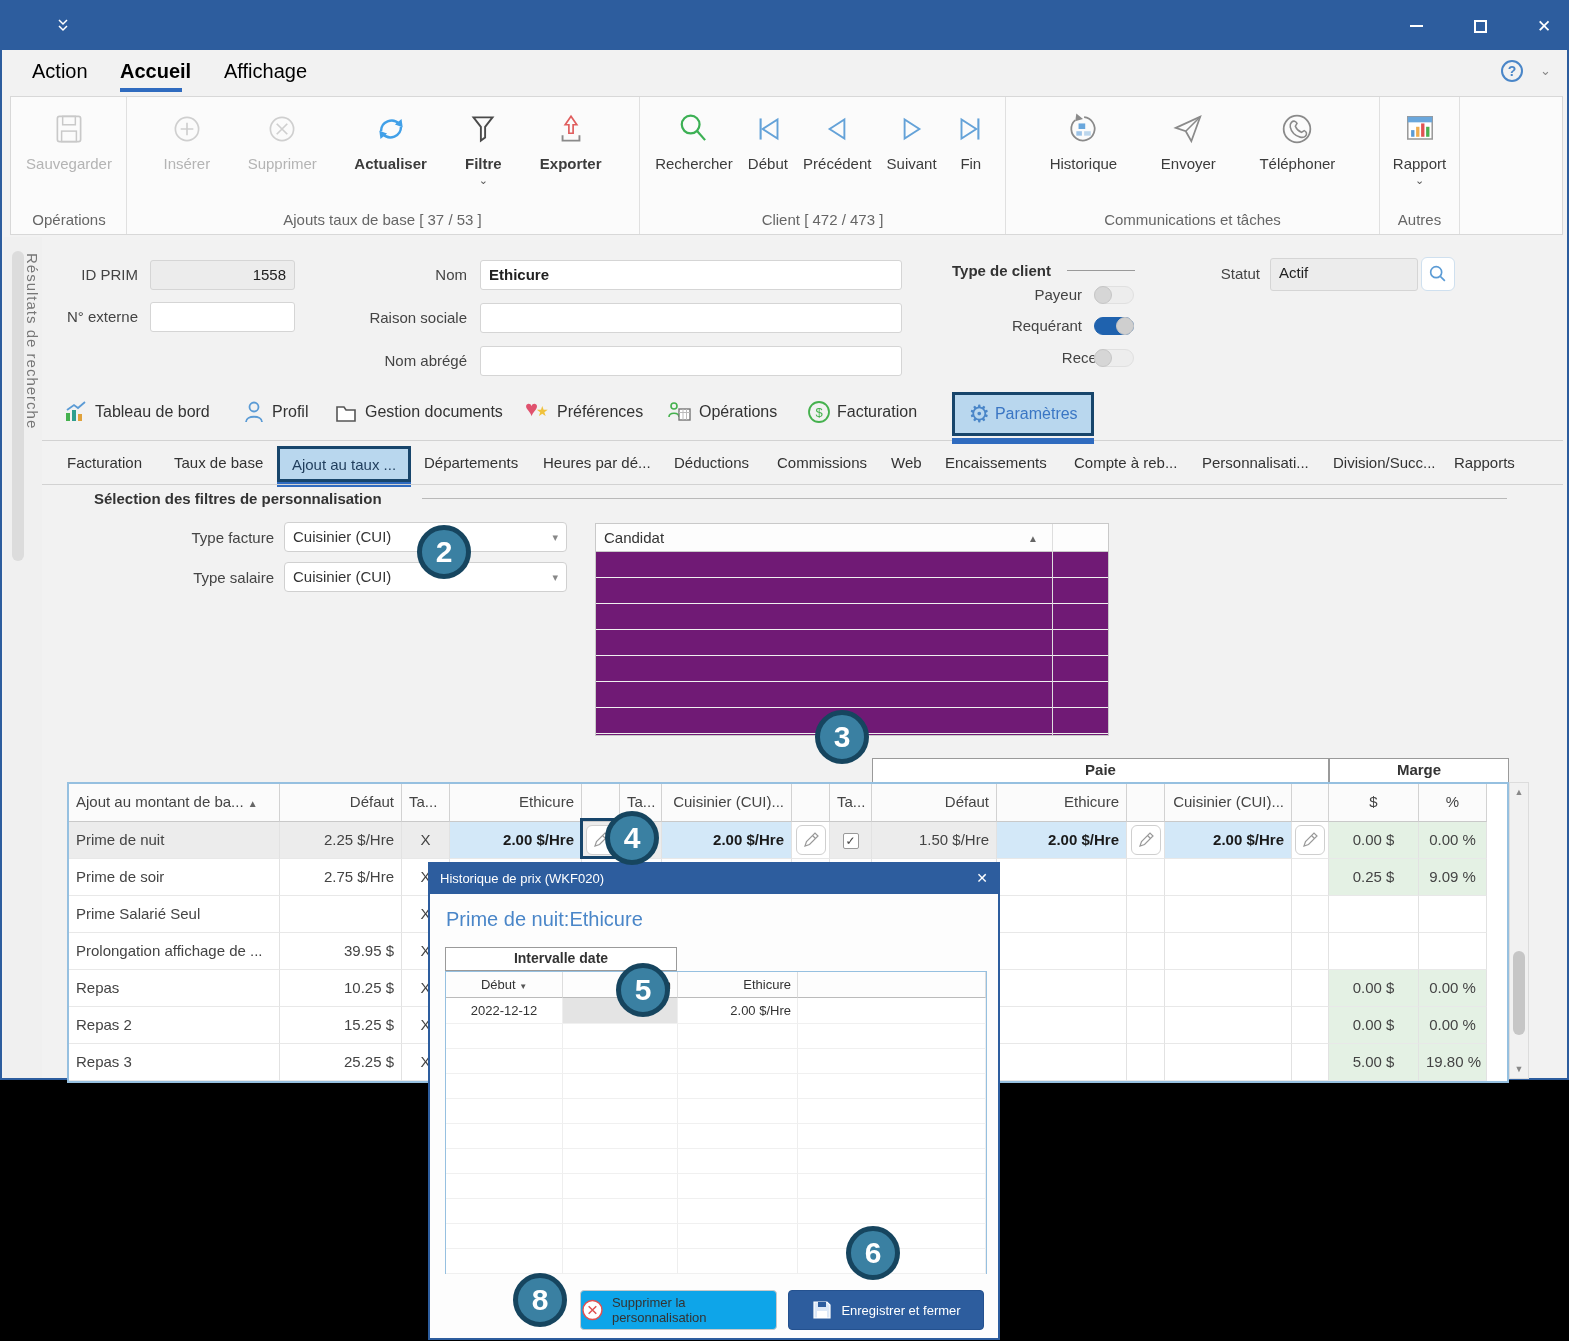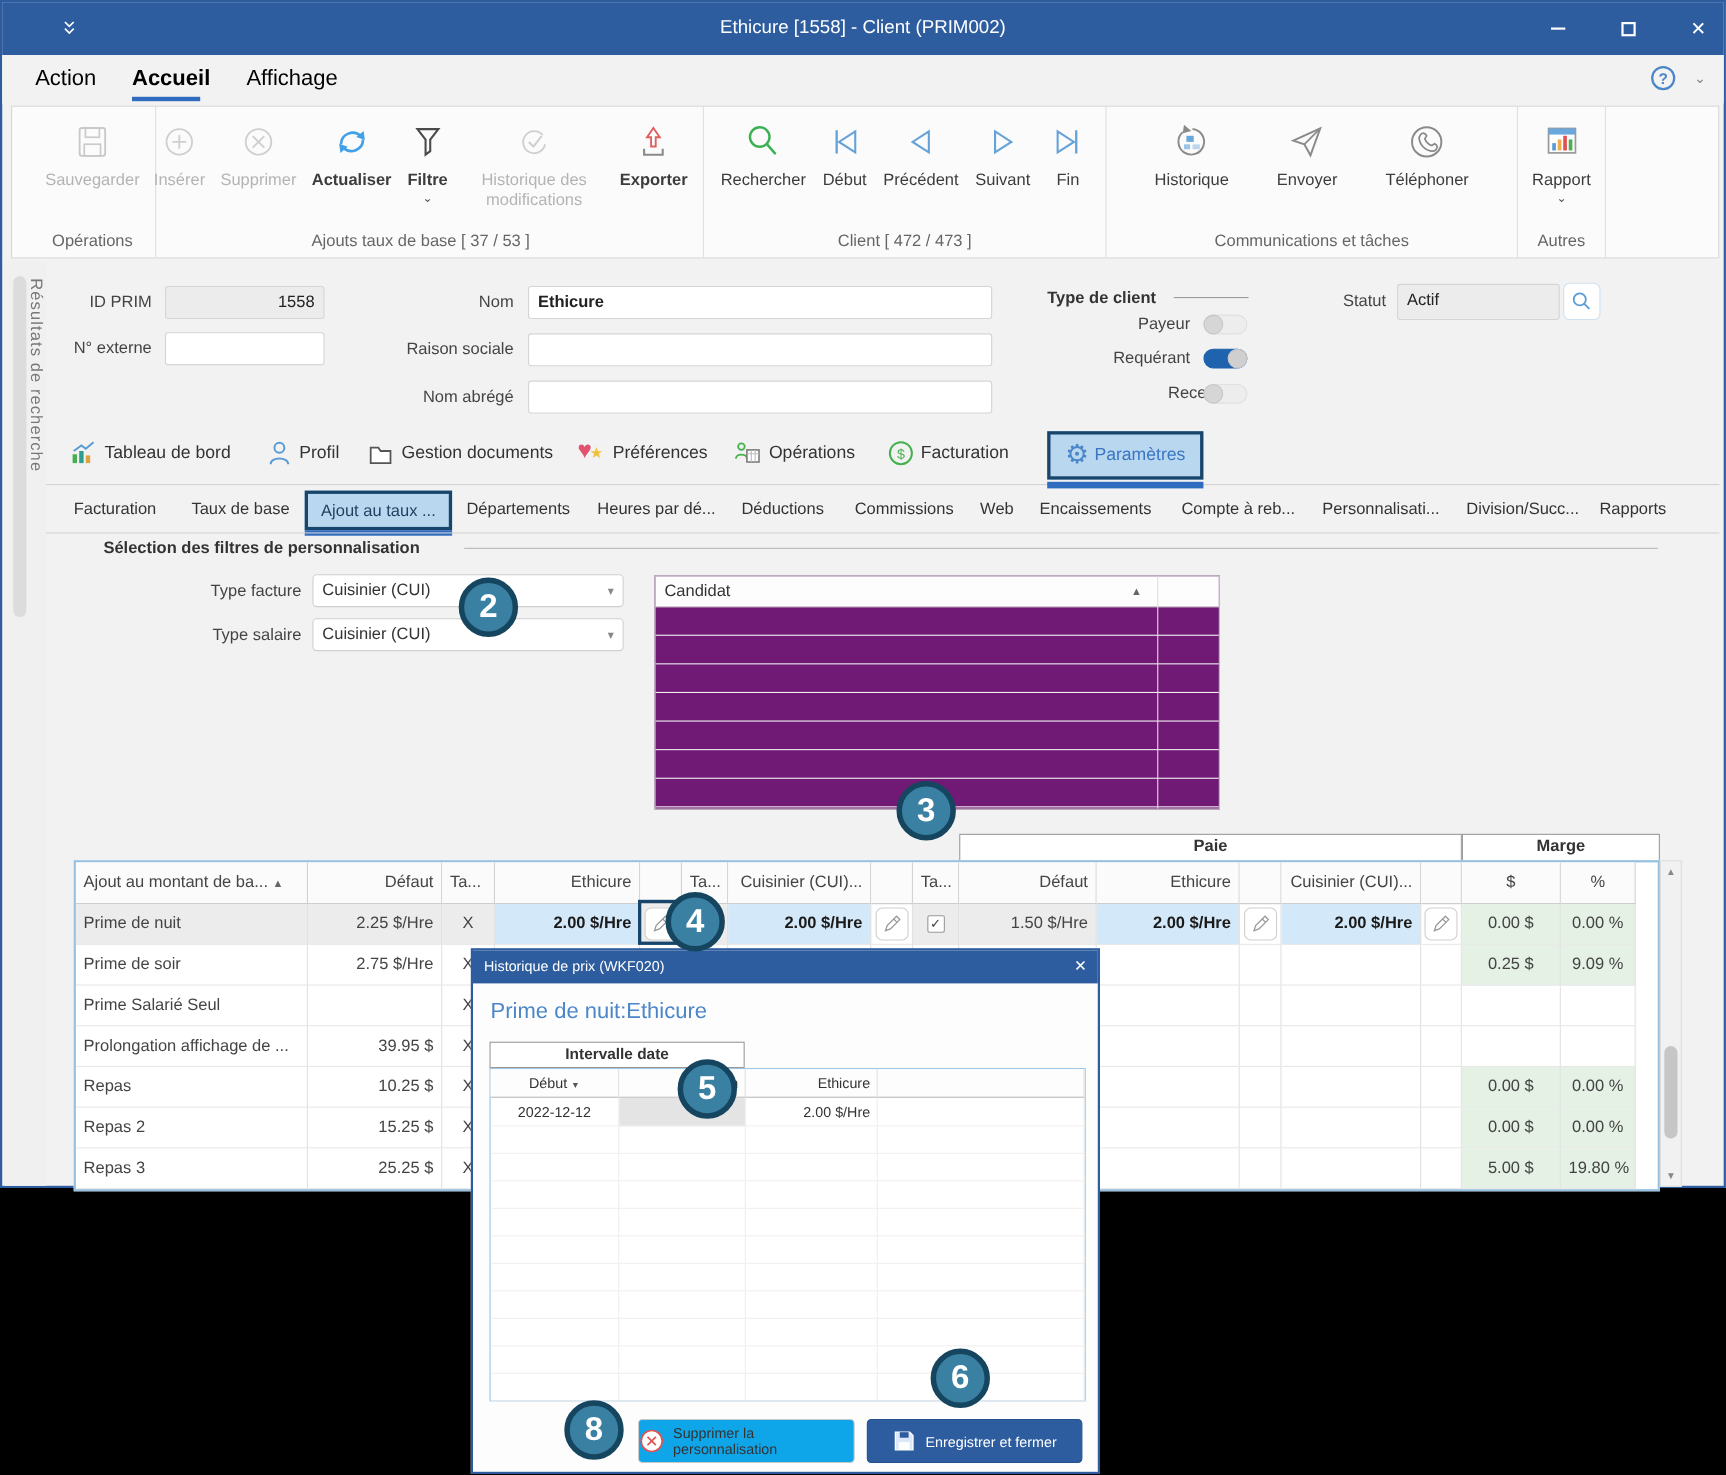--- a/index.html
+++ b/index.html
@@ -129,21 +129,20 @@
 <body>
 
 <div class="screen">
   <div class="window">
 
     <div class="titlebar">
       <svg class="qat" viewBox="0 0 18 20">
         <polyline points="5,4 9,8 13,4" fill="none" stroke="#fff" stroke-width="1.5"></polyline>
         <polyline points="5,10 9,14 13,10" fill="none" stroke="#fff" stroke-width="1.5"></polyline>
       </svg>
-      <span class="title">Ethicure [1558] - Client (PRIM002)</span>
       <div class="wctl">
         <span class="wbtn">
             <span class="minbar"></span>
           </span>
         <span class="wbtn">
             <span class="maxbox"></span>
           </span>
         <span class="wbtn">✕</span>
       </div>
     </div>
@@ -152,21 +151,21 @@
       <span class="mitem" style="left:30px;">Action</span>
       <span class="mitem sel" style="left:118px;">Accueil</span>
       <span class="mitem" style="left:222px;">Affichage</span>
       <div class="accent-under" style="left:118px;top:38px;width:62px;"></div>
       <span class="helpicon">?</span>
       <span class="helpchev">⌄</span>
     </div>
 
     <div class="ribbon">
 
-      <div class="rgroup" style="left:16px;width:115px;">
+      <div class="rgroup" style="left:1px;width:115px;">
         <div class="rbtns">
           <div class="rbtn dis">
             <span class="ric">
               <svg width="38" height="38" viewBox="0 0 36 36">
                   <rect x="7" y="6" width="22" height="24" rx="2" fill="none" stroke="#c9c9c9" stroke-width="1.6"></rect>
                   <rect x="12" y="6" width="12" height="8" fill="none" stroke="#c9c9c9" stroke-width="1.4"></rect>
                   <rect x="11" y="20" width="14" height="10" fill="none" stroke="#c9c9c9" stroke-width="1.4"></rect>
                 </svg>
             </span>
             <span class="rlb">Sauvegarder</span>
@@ -207,29 +206,20 @@
             <span class="rlb" style="font-weight:bold;">Actualiser</span>
           </div>
           <div class="rbtn">
             <span class="ric">
               <svg width="38" height="38" viewBox="0 0 36 36">
                   <path d="M9 7 h18 l-7 9 v10 l-4 3 v-13 z" fill="none" stroke="#4a4a4a" stroke-width="1.8"></path>
                 </svg>
             </span>
             <span class="rlb" style="font-weight:bold;">Filtre</span>
             <span class="rchev">⌄</span>
-          </div>
-          <div class="rbtn dis" style="width:128px;">
-            <span class="ric">
-              <svg width="38" height="38" viewBox="0 0 36 36">
-                  <path d="M27 20 a9.5 9.5 0 1 1 -2 -7.8" fill="none" stroke="#cfcfcf" stroke-width="1.6"></path>
-                  <path d="M13 18 l4 4 7 -9" fill="none" stroke="#cfcfcf" stroke-width="1.8"></path>
-                </svg>
-            </span>
-            <span class="rlb">Historique des modifications</span>
           </div>
           <div class="rbtn">
             <span class="ric">
               <svg width="38" height="38" viewBox="0 0 36 36">
                   <path d="M18 6 l5.5 8 h-3.5 v8 h-4 v-8 h-3.5 z" fill="none" stroke="#e05e5e" stroke-width="1.6"></path>
                   <path d="M10 24 v5 h16 v-5" fill="none" stroke="#8a8a8a" stroke-width="1.8"></path>
                 </svg>
             </span>
             <span class="rlb" style="font-weight:bold;">Exporter</span>
           </div>

